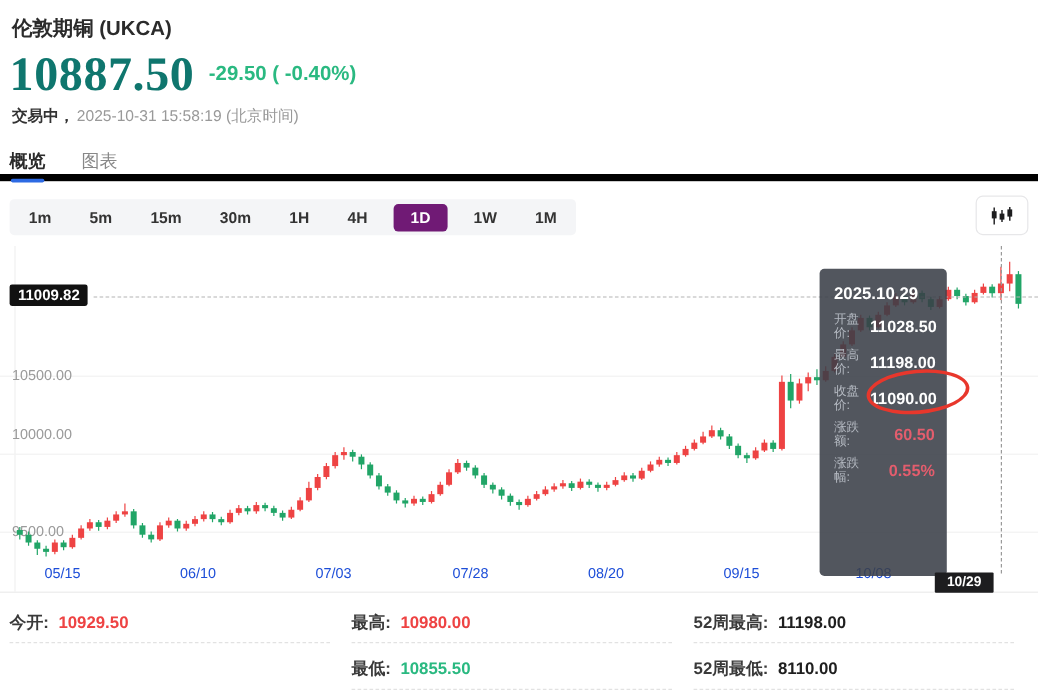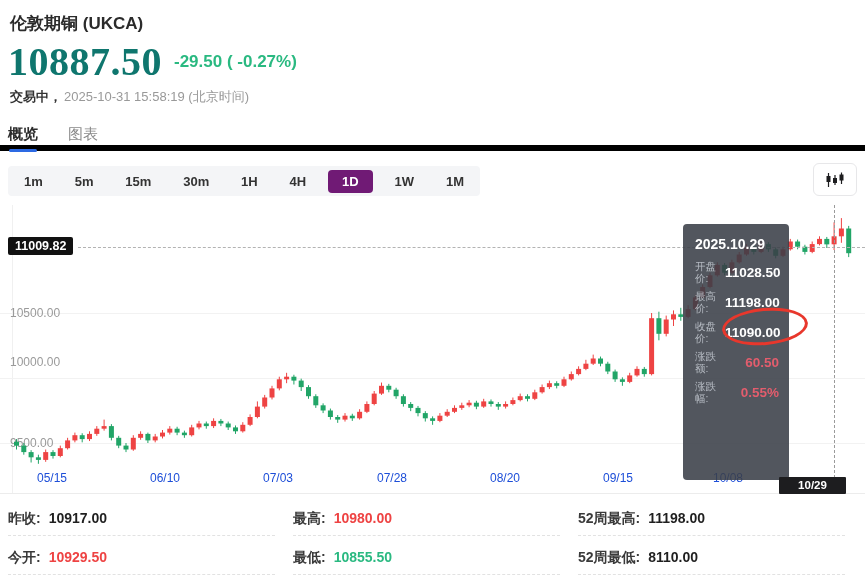--- a/index.html
+++ b/index.html
@@ -30,21 +30,21 @@
   .axis-left { position:absolute; left:12px; top:205px; height:288px; width:0; border-left:1px solid #f0f0f0; z-index:0; }
   .gridline { position:absolute; left:0; width:865px; height:0; border-top:1px solid #f2f2f2; z-index:0; }
   .ylabel { position:absolute; left:10px; transform:translateY(-50%); font-size:12px; color:#9a9a9a; z-index:1; }
   svg.candles { position:absolute; left:0; top:200px; z-index:2; }
   .priceline { position:absolute; left:78px; right:0; top:247px; height:0; border-top:1px dashed #b3b3b3; z-index:3; }
   .price-badge { position:absolute; left:8px; top:237px; background:#111; color:#fff; font-size:12.5px; font-weight:700;
                  padding:2px 7px; border-radius:2px; z-index:4; }
   .crosshair-v { position:absolute; left:834px; top:205px; height:273px; width:0; border-left:1px dashed #9a9a9a; z-index:3; }
   .xaxis-line { position:absolute; left:0; top:493px; width:865px; height:0; border-top:1px solid #ececec; }
   .xtick { position:absolute; top:471px; width:50px; text-align:center; font-size:12px; color:#1d4ed8; z-index:2; }
-  .date-badge { position:absolute; left:779px; top:477px; width:67px; height:17px; background:#1d1d1f; color:#fff;
+  .date-badge { position:absolute; left:779px; top:477px; width:49px; height:17px; background:#1d1d1f; color:#fff;
                 font-size:11.5px; font-weight:600; text-align:center; line-height:17px; z-index:7; border-radius:1px; }
 
   
   .tooltip { position:absolute; left:683px; top:224px; width:106px; height:256px; background:rgba(58,63,72,0.88);
              border-radius:4px; padding:12px 10px 8px 12px; z-index:5; color:#fff; }
   .tt-date { font-size:14px; font-weight:700; margin-bottom:8px; }
   .tt-row { display:flex; align-items:center; margin-top:6px; }
   .tt-label { width:30px; font-size:10.5px; line-height:12px; color:#b4b9c1; flex:none; }
   .tt-value { flex:1; text-align:right; font-size:13.5px; font-weight:700; color:#fff; }
   .tt-value.pink { color:#e35d6d; font-weight:600; }
@@ -58,21 +58,21 @@
   .stat-row { height:33px; line-height:30px; border-bottom:1px dashed #e2e2e2; font-size:14px; margin-bottom:6px; }
   .stat-label { color:#3a3a3a; font-weight:600; }
   .stat-value { font-weight:700; margin-left:8px; }
   .v-dark { color:#1f1f1f; } .v-red { color:#ee4343; } .v-green { color:#2ab981; }
 </style>
 </head>
 <body>
 
 <div class="title">伦敦期铜 (UKCA)</div>
 <div class="price">10887.50</div>
-<div class="change">-29.50 ( -0.27%)</div>
+<div class="change">-29.50 ( -0.40%)</div>
 <div class="statusline">
   <span class="trading">交易中，</span><span>2025-10-31 15:58:19 (北京时间)</span>
 </div>
 
 <div class="tabbar">
   <div class="tab active">概览</div>
   <div class="tab inactive">图表</div>
 </div>
 
 <div class="intervals">
@@ -374,23 +374,20 @@
   <div class="tt-row">
     <div class="tt-label">涨跌幅:</div>
     <div class="tt-value pink">0.55%</div>
   </div>
 </div>
 <div class="red-circle"></div>
 
 <div class="stats">
   <div class="stat-col c1">
     <div class="stat-row">
-      <span class="stat-label">昨收:</span><span class="stat-value v-dark">10917.00</span>
-    </div>
-    <div class="stat-row">
       <span class="stat-label">今开:</span><span class="stat-value v-red">10929.50</span>
     </div>
   </div>
   <div class="stat-col c2">
     <div class="stat-row">
       <span class="stat-label">最高:</span><span class="stat-value v-red">10980.00</span>
     </div>
     <div class="stat-row">
       <span class="stat-label">最低:</span><span class="stat-value v-green">10855.50</span>
     </div>

